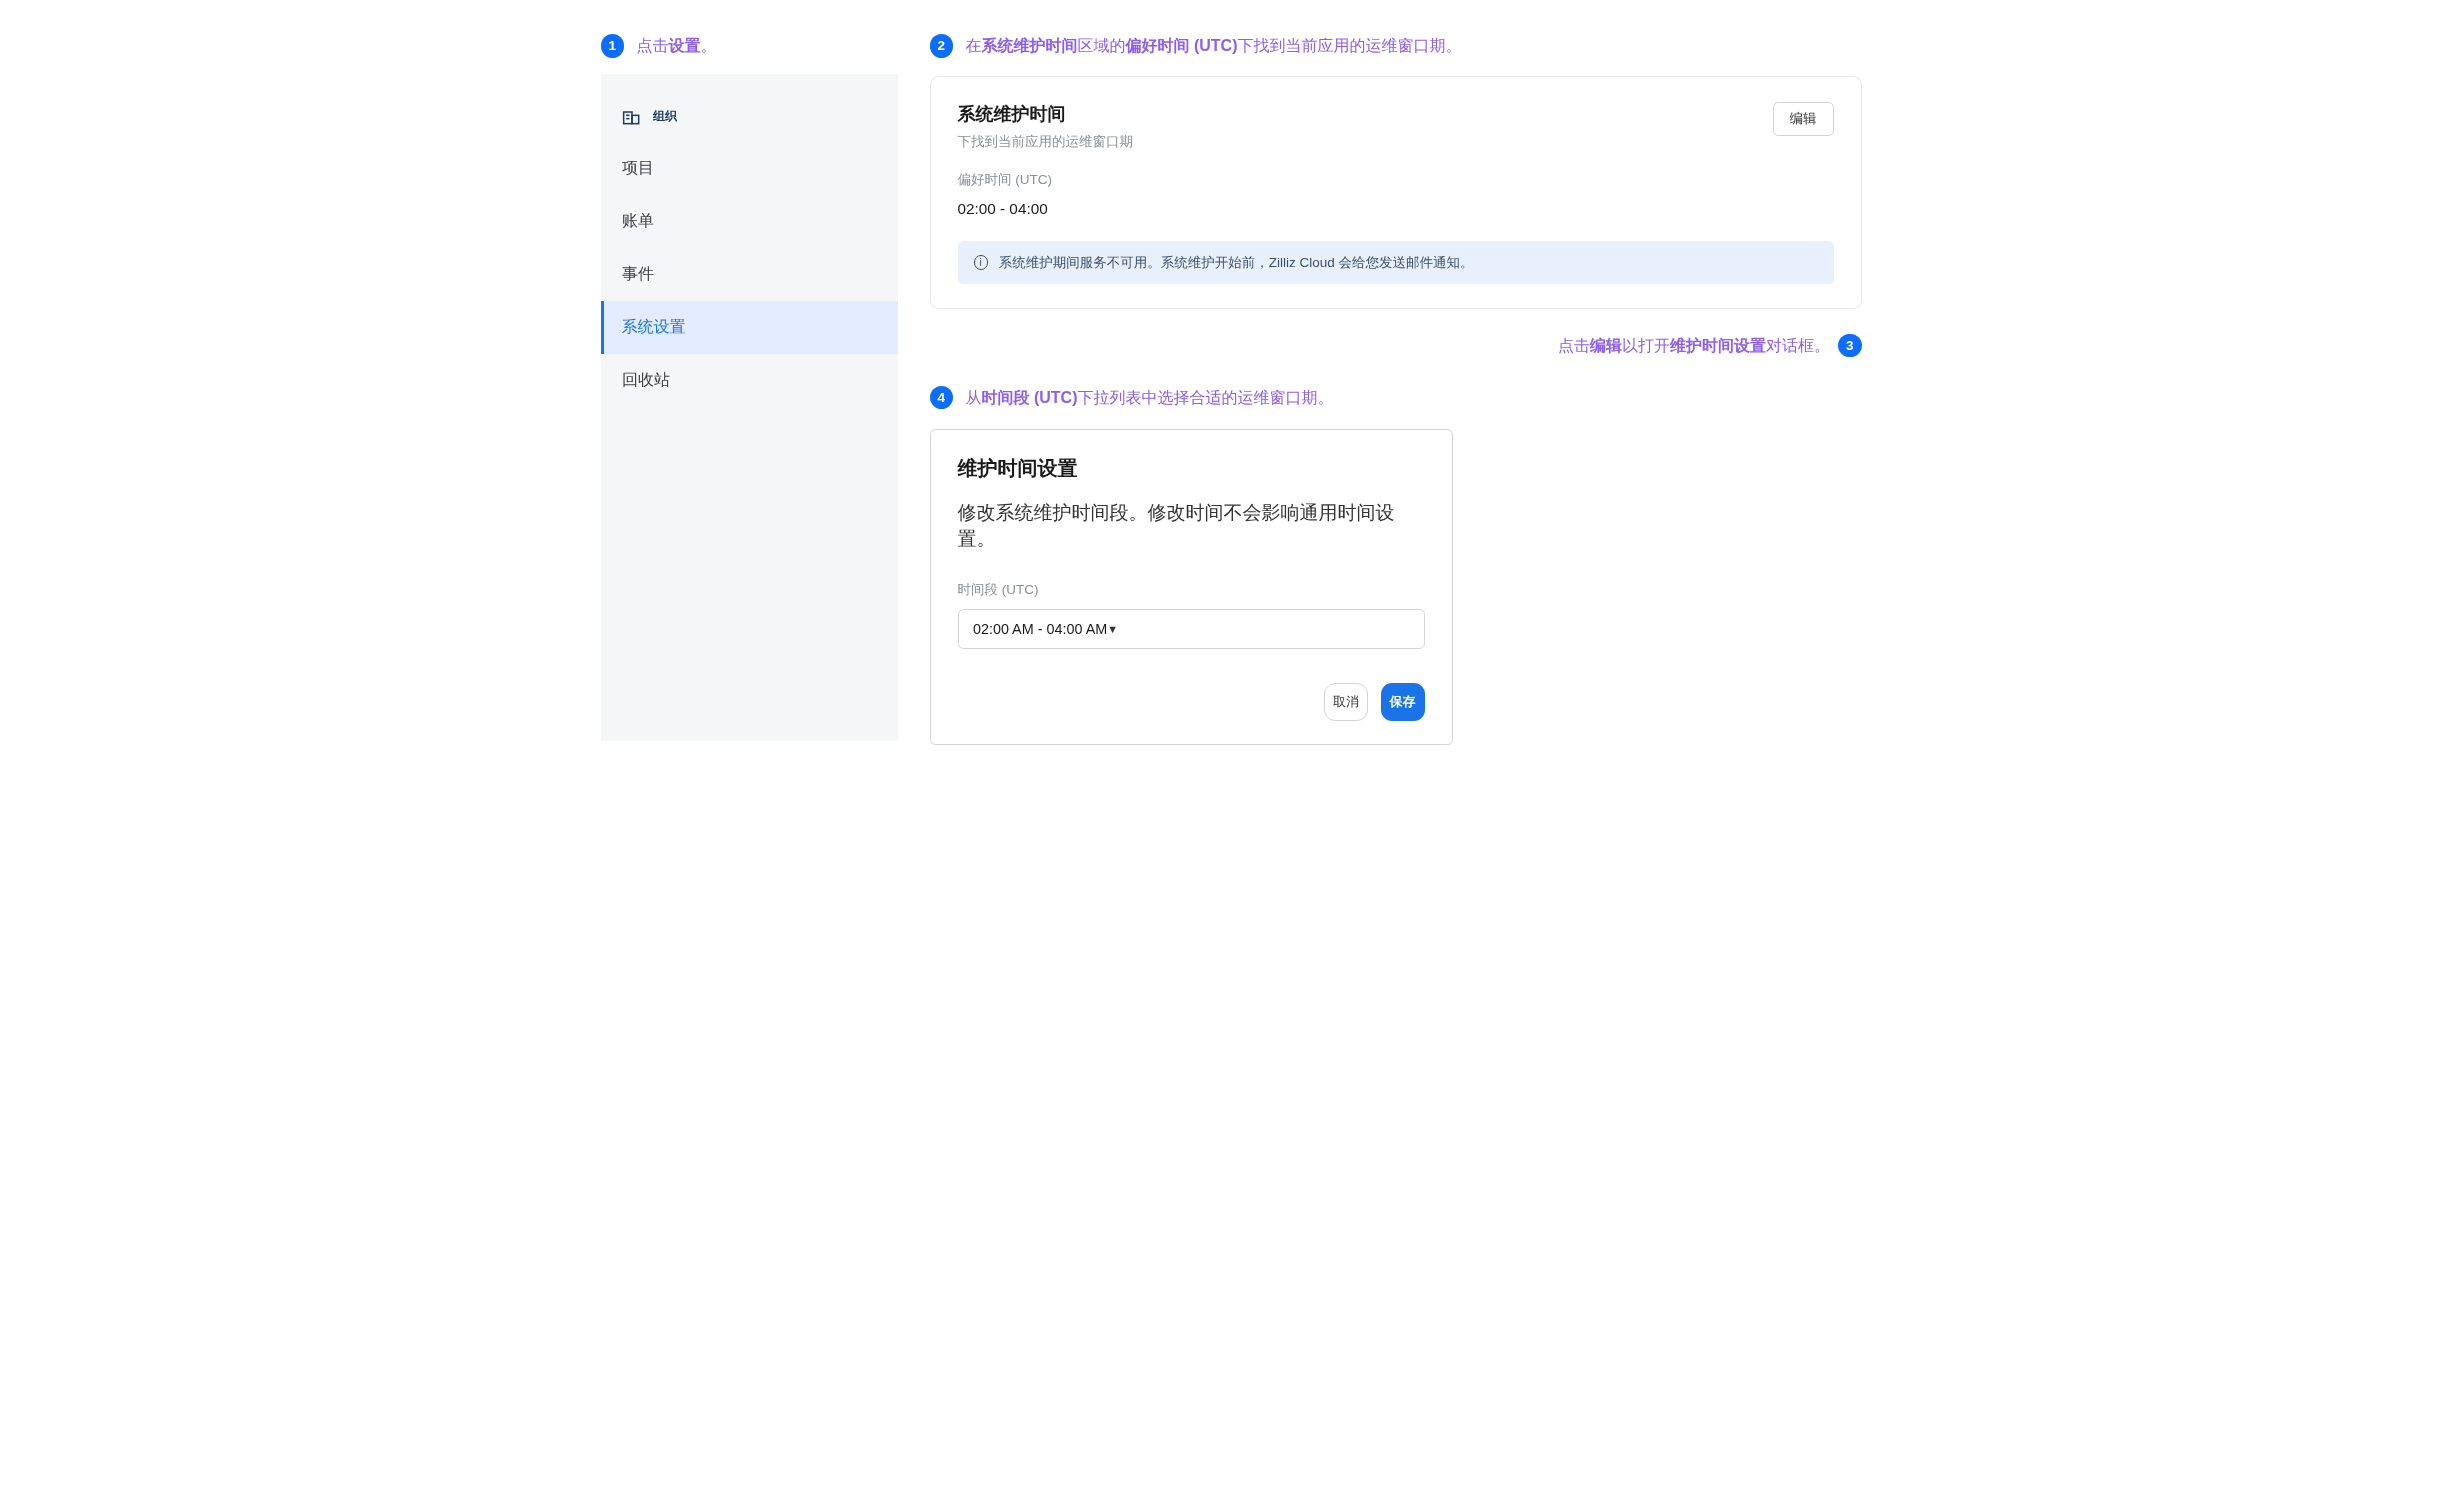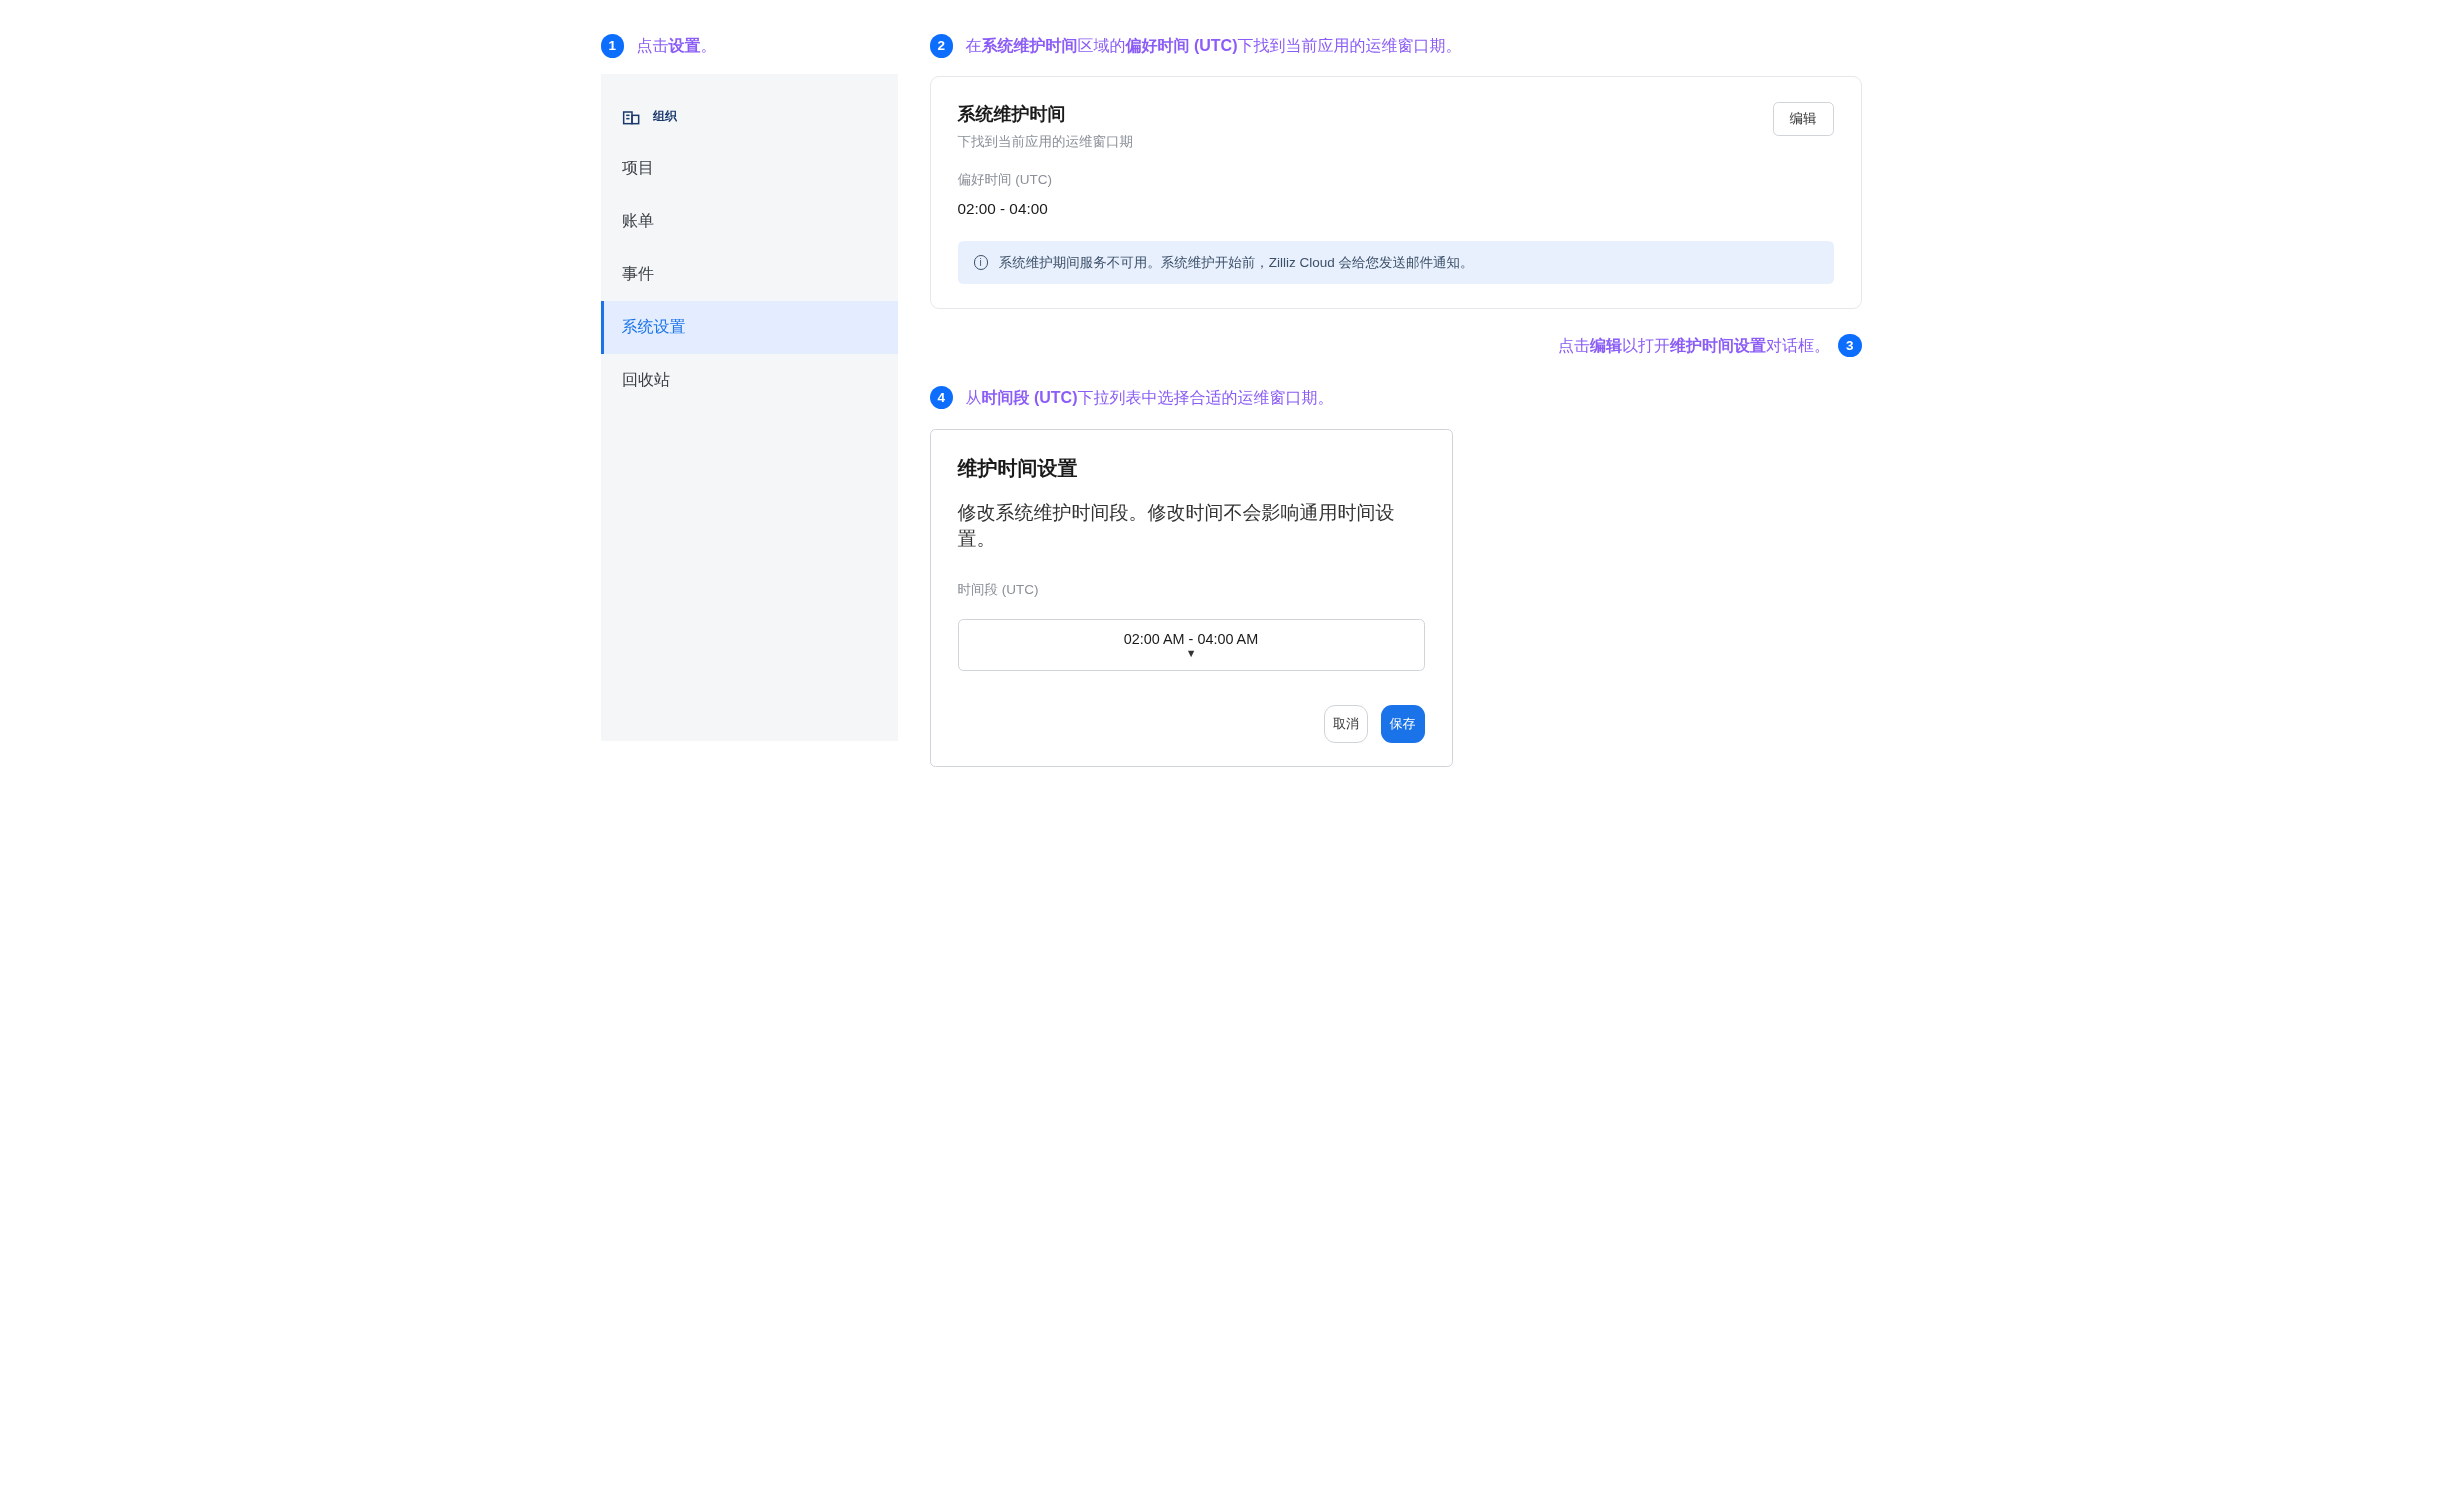--- a/index.html
+++ b/index.html
@@ -187,25 +187,24 @@
     font-size: 13.5px;
     color: #8a8f98;
     margin-top: 29px;
   }
   .select {
     border: 0.9px solid #d0d4d9;
     border-radius: 5.4px;
     padding: 10.8px 14.4px;
     font-size: 14.4px;
     color: #1a1a1a;
-    margin-top: 20px;
+    margin-top: 10px;
     display: flex;
     align-items: center;
     cursor: pointer;
-    flex-direction: column;
   }
   .caret { font-size: 10.8px; color: #333; }
   .dialog-actions {
     display: flex;
     justify-content: flex-end;
     gap: 12.6px;
     margin-top: 34px;
   }
   .btn {
     font-size: 13px;
@@ -215,20 +214,21 @@
     border: 0.9px solid transparent;
   }
   .btn-secondary {
     background: #fff;
     border-color: #d0d4d9;
     color: #333;
   }
   .btn-primary {
     background: #1a73e8;
     color: #fff;
+    font-weight: bold;
   }
 </style>
 </head>
 <body>
 
 <div class="page-wrap">
 
   <div class="columns">
 
     <div class="left-col">

